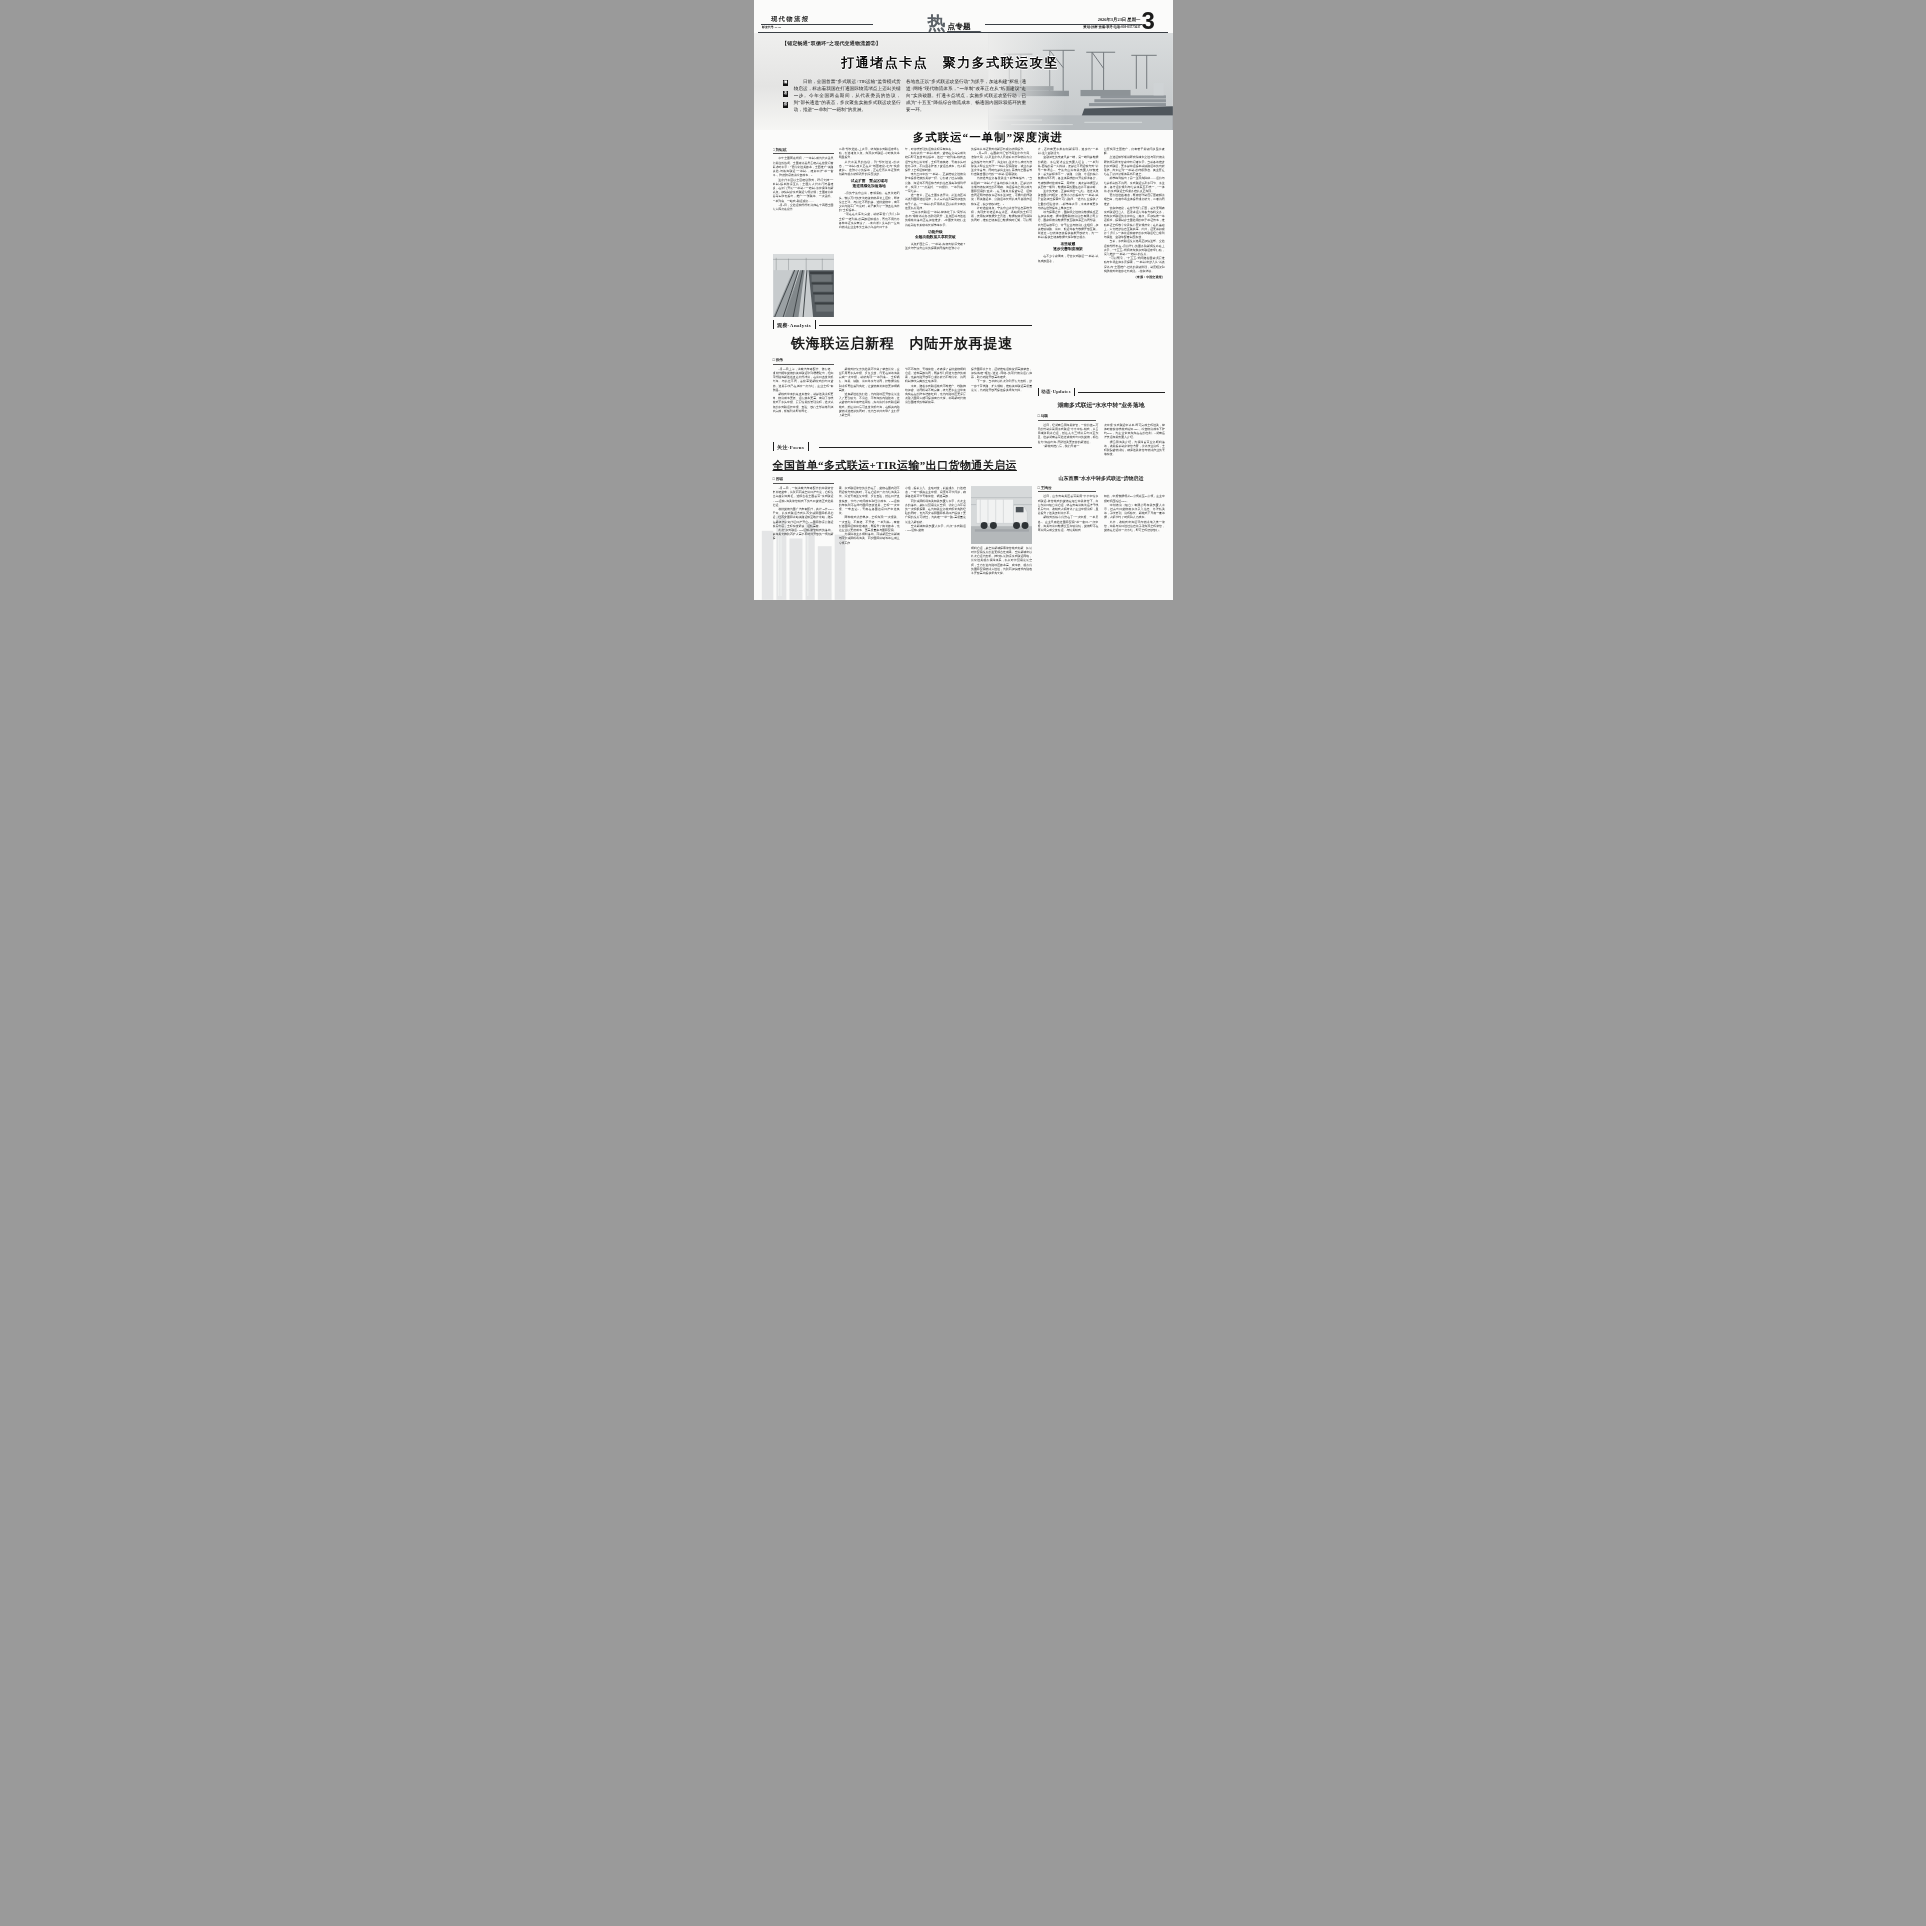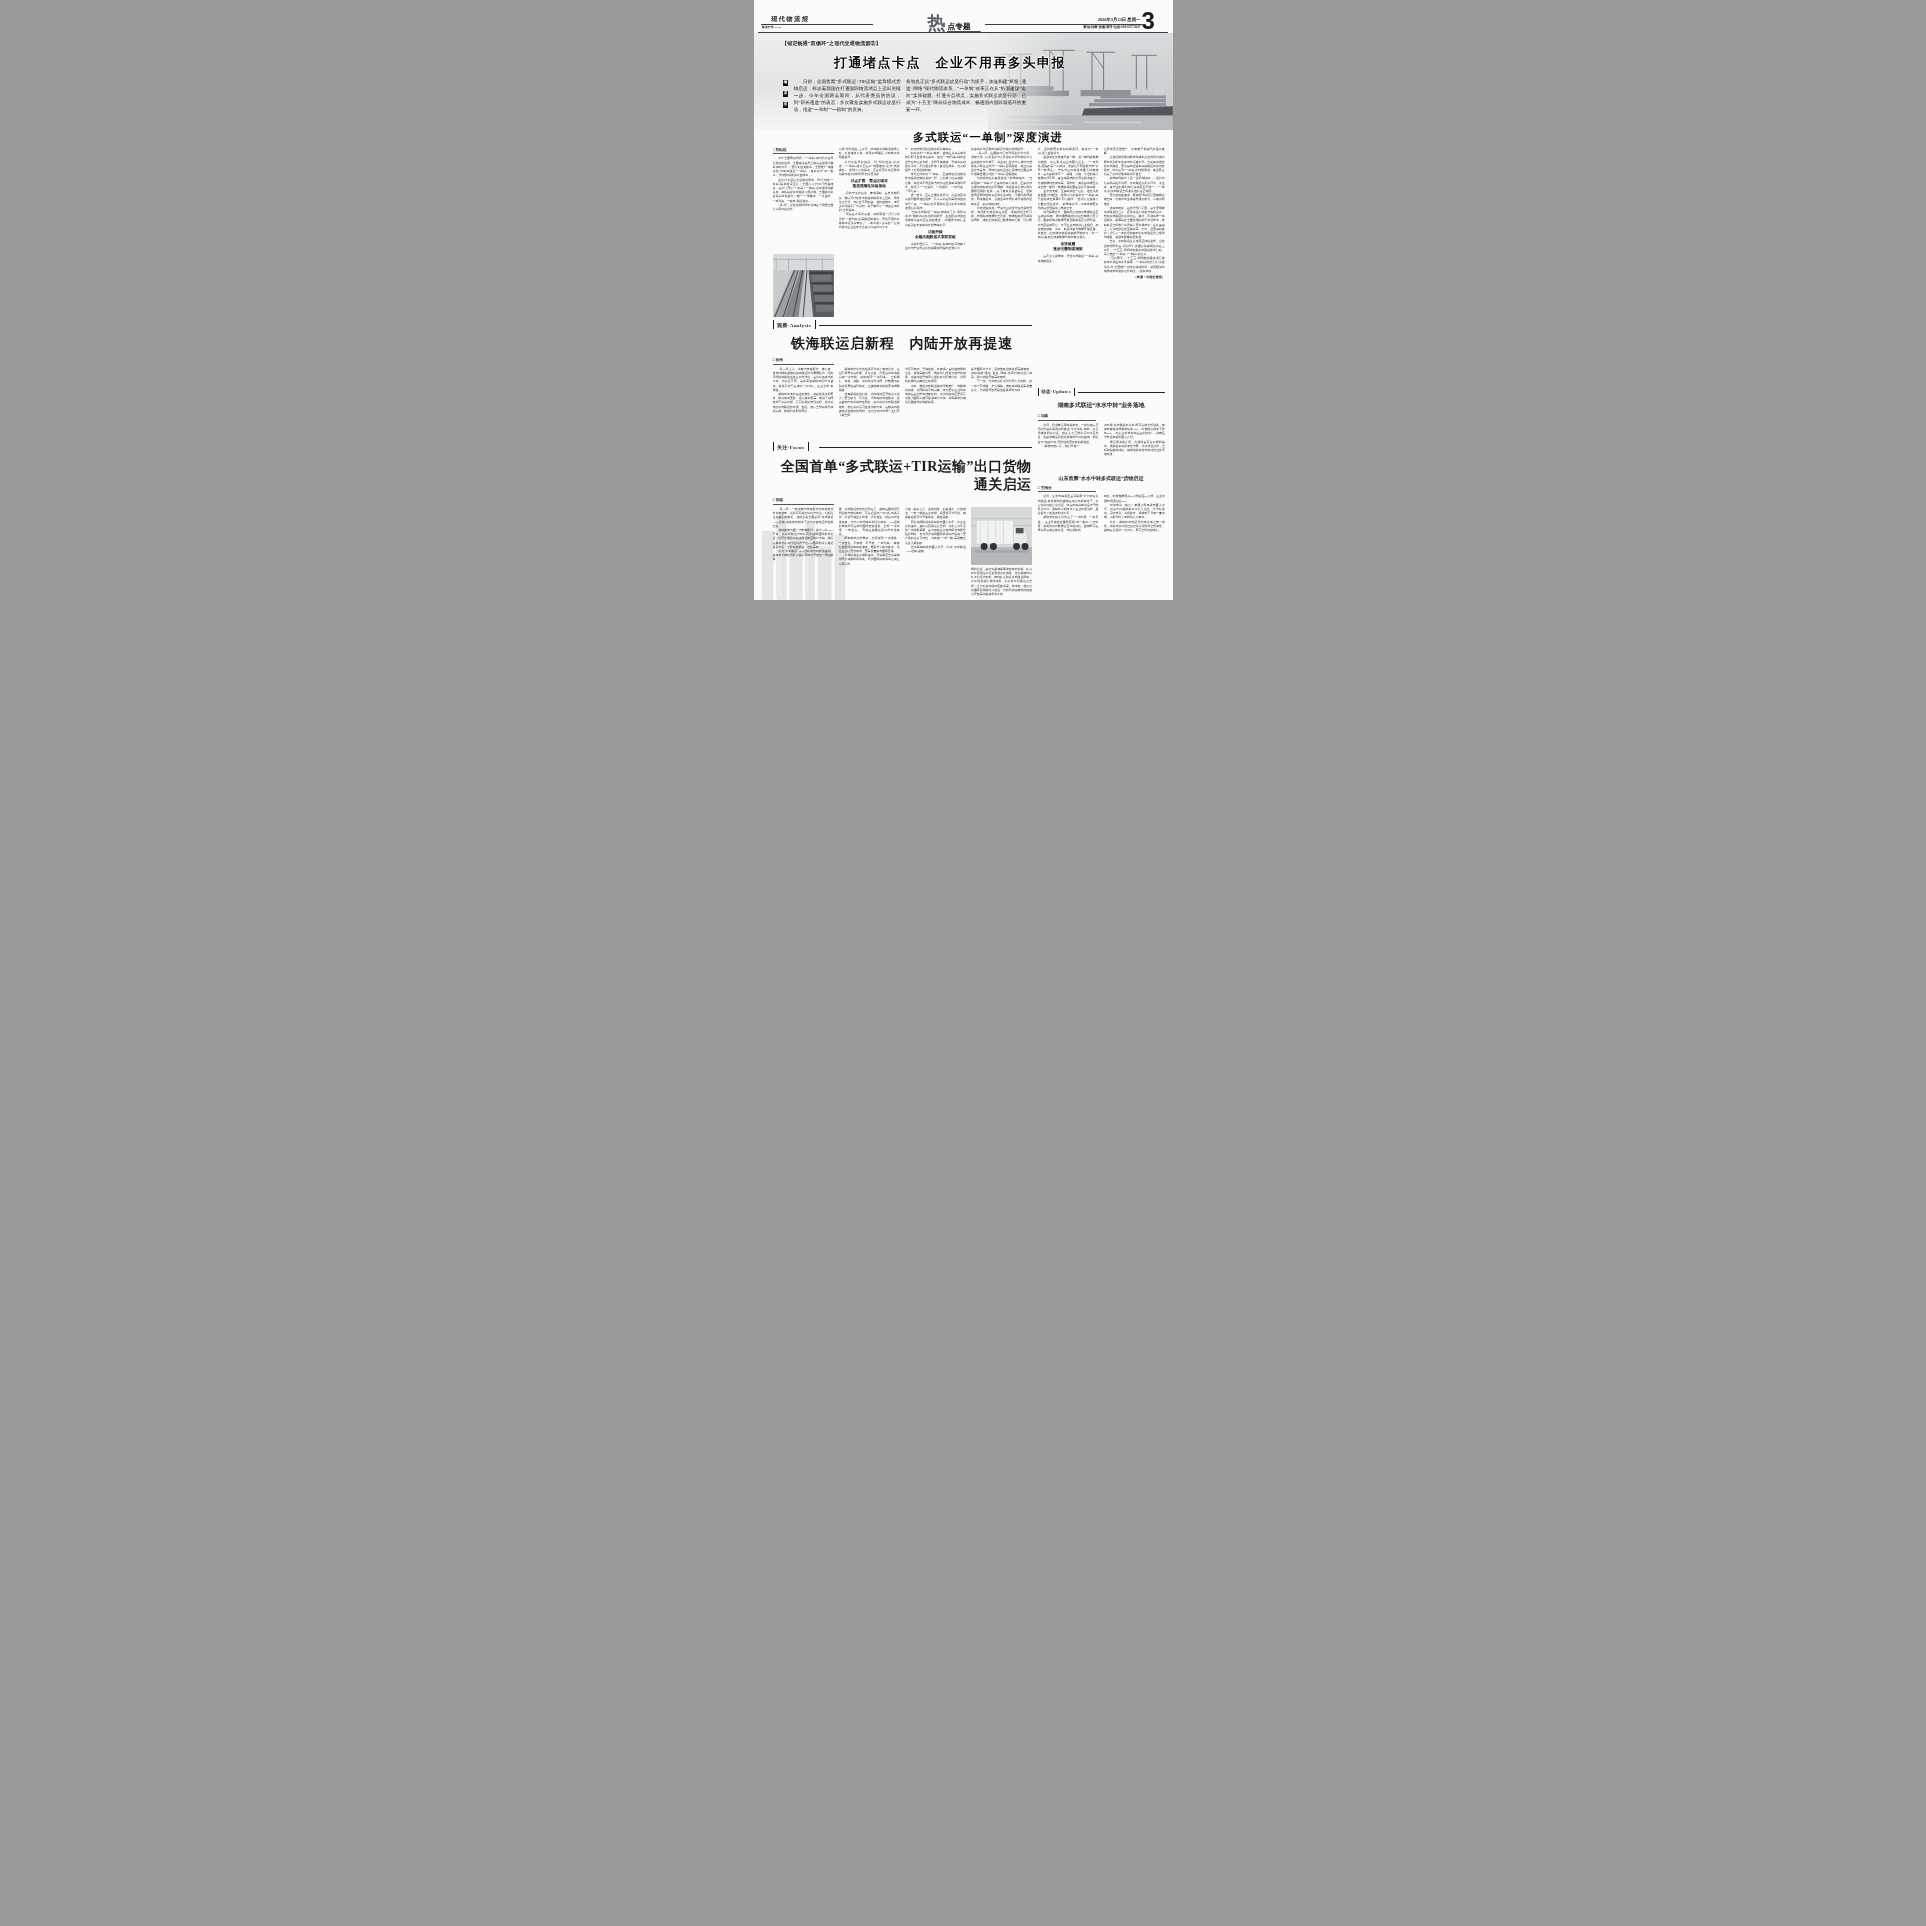--- a/index.html
+++ b/index.html
@@ -68,21 +68,21 @@
   .labelrow { position:relative; }
   .labelrow .lrule { position:absolute; left:46px; right:0; top:55%; height:0.6px; background:#222; }
   
   .analysis { position:absolute; left:19px; top:320px; width:259px; }
   .an-headline { margin-top:5.4px; text-align:center; font-size:14px; font-weight:900; letter-spacing:0.8px; }
   .an-byline-wrap { margin-top:4.6px; width:61px; }
   .analysis .cols { margin-top:1.5px; }
   .analysis .col { height:75px; }
   
   .focus { position:absolute; left:19px; top:442px; width:259px; }
-  .fo-headline { margin-top:6.2px; text-align:right; font-size:14px; font-weight:900; letter-spacing:0.4px; }
+  .fo-headline { margin-top:6.2px; text-align:left; font-size:11px; font-weight:900; letter-spacing:0.4px;text-decoration:underline; }
   .fo-byline-wrap { margin-top:3.9px; width:61px; }
   .focus .cols { margin-top:1.5px; }
   .focus .col { height:109px; }
   .truck-photo { width:61px; height:58px; margin-bottom:1.9px; }
   .city-bg { position:absolute; left:-14.6px; top:58px; width:92px; height:100px; opacity:.28; z-index:-1; }
   .focus, .analysis, .lead-left, .lead-rail { z-index:1; }
   
   .updates { position:absolute; left:284px; top:387px; width:127px; }
   .up-headline { margin-top:5.4px; text-align:center; font-size:5.8px; font-weight:900; }
   .up-headline.sd { font-size:5px; margin-top:4.6px; }
@@ -142,21 +142,21 @@
         </g>
         <rect x="430" y="130" width="26" height="32" fill="#cfd3d5"></rect>
         <rect x="0" y="214" width="480" height="38" fill="#b7bcbf"></rect>
         <g stroke="#dfe2e3" stroke-width="2">
           <path d="M10 226 H140 M60 238 H220 M250 232 H400"></path>
         </g>
         <rect width="200" height="252" fill="url(#fade)"></rect>
       </svg>
     </div>
     <div class="kicker">【锚定畅通“双循环”之现代交通物流篇②】</div>
-    <h1 class="headline">打通堵点卡点　企业不用再多头申报</h1>
+    <h1 class="headline">打通堵点卡点　聚力多式联运攻坚</h1>
     <div class="ednote">
       <div class="ednote-labels">
         <span>编</span>
         <span>者</span>
         <span>按</span>
       </div>
       <p class="np1">日前，全国首票“多式联运+TIR运输”监管模式货物启运，标志着我国在打通国际物流堵点上迈出关键一步。今年全国两会期间，从代表委员的热议，到“部长通道”的表态，多次聚焦实施多式联运攻坚行动，推进“一单制”“一箱制”的发展。</p>
       <p class="np2">各地也正以“多式联运攻坚行动”为抓手，加速构建“枢纽+通道+网络”现代物流体系，“一单制”改革正在从“纸面建议”走向“实质破题。打通卡点堵点，实施多式联运攻坚行动，已成为“十五五”降低综合物流成本、畅通国内国际双循环的重要一环。</p>
     </div>
   </div>

